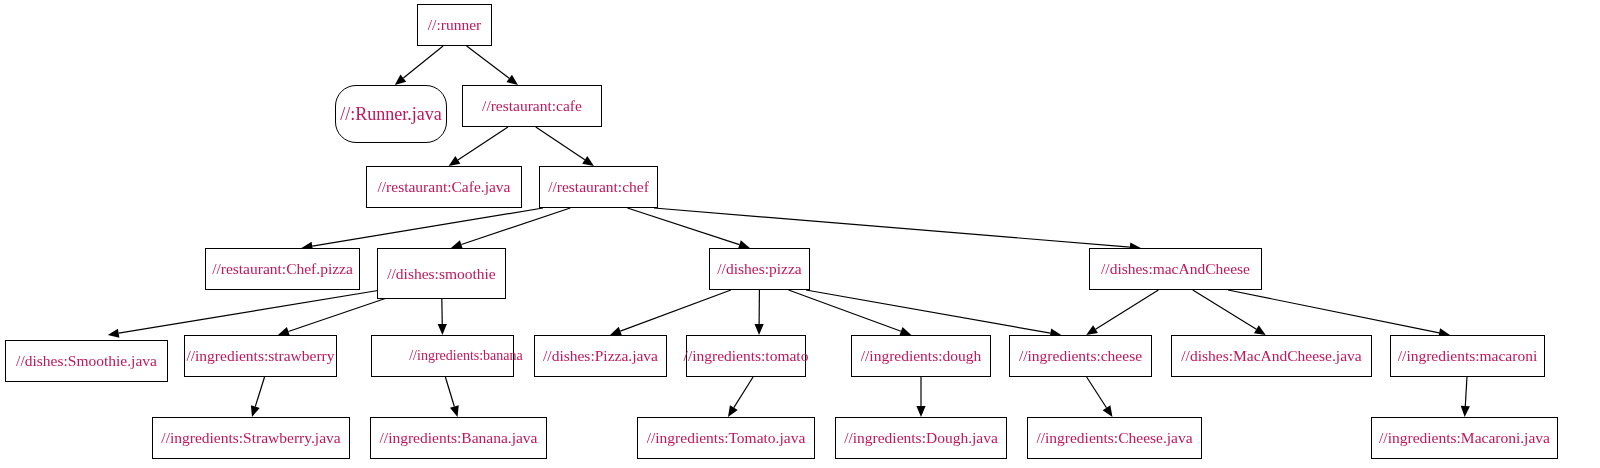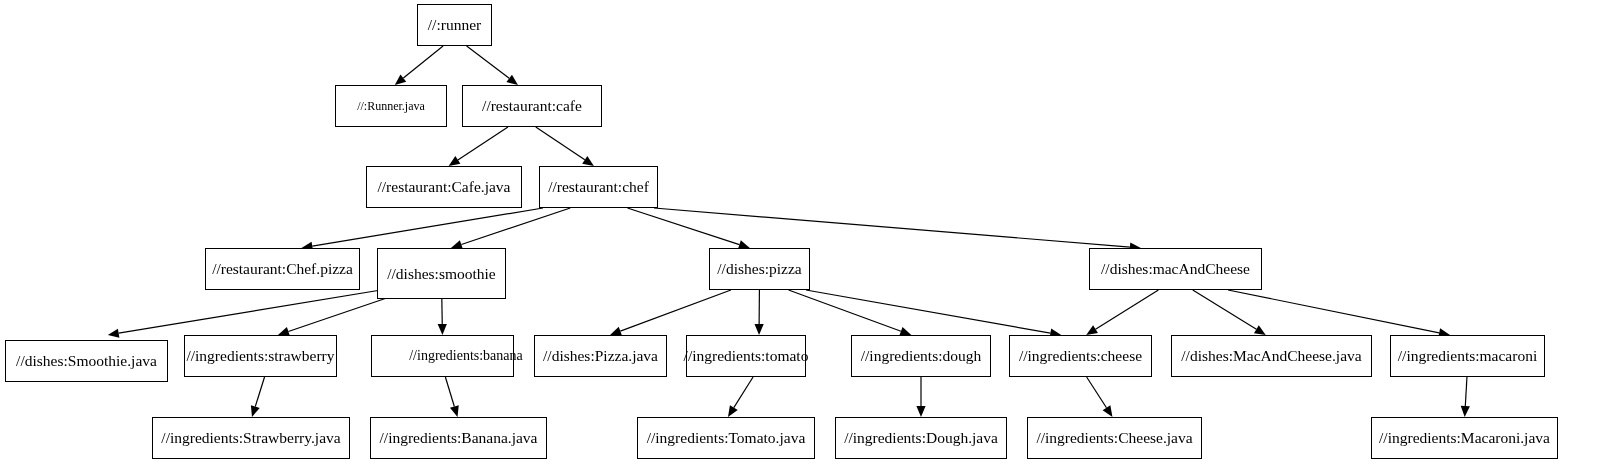--- a/index.html
+++ b/index.html
@@ -25,21 +25,21 @@
   }
   .graph-node {
     position: absolute;
     box-sizing: border-box;
     border: 1px solid #000000;
     background: #ffffff;
     display: flex;
     align-items: center;
     justify-content: center;
     font-size: 15.5px;
-    color: #000000;
+    color: #be185d;
     line-height: 1;
     white-space: nowrap;
     z-index: 2;
   }
 </style>
 </head>
 <body>
 
 <div id="graph-canvas">
   <svg id="edge-layer" viewBox="0 0 1600 468" width="1600" height="468" xmlns="http://www.w3.org/2000/svg">
@@ -135,21 +135,21 @@
         <line x1="1086.62" y1="377" x2="1106.491133600761" y2="407.76026873182803" stroke="#000000" stroke-width="1.2"></line>
         <polygon points="1112.46,417 1102.6272459795255,410.2563401351462 1110.3550212219966,405.26419732850985" fill="#000000"></polygon>
       </g>
       <g>
         <line x1="1466.96" y1="377" x2="1465.3059839137788" y2="406.01782607405573" stroke="#000000" stroke-width="1.2"></line>
         <polygon points="1464.68,417 1460.7134384538385,405.75605098283916 1469.8985293737192,406.2796011652723" fill="#000000"></polygon>
       </g>
     </svg>
   <div id="node-layer">
       <div class="graph-node" style="left: 417px; top: 4px; width: 75px; height: 42px; border-color: rgb(0, 0, 0); background: rgb(255, 255, 255); font-size: 15.5px;">//:runner</div>
-      <div class="graph-node" style="left: 335px; top: 85px; width: 112px; height: 42px; border-color: rgb(0, 0, 0); background: rgb(255, 255, 255); font-size: 12px;">//:Runner.java</div>
+      <div class="graph-node" style="left: 335px; top: 85px; width: 112px; height: 58px; border-color: rgb(0, 0, 0); background: rgb(255, 255, 255); font-size: 18px; border-radius: 21px;">//:Runner.java</div>
       <div class="graph-node" style="left: 462px; top: 85px; width: 140px; height: 42px; border-color: rgb(0, 0, 0); background: rgb(255, 255, 255); font-size: 15.5px;">//restaurant:cafe</div>
       <div class="graph-node" style="left: 366px; top: 166px; width: 156px; height: 42px; border-color: rgb(0, 0, 0); background: rgb(255, 255, 255); font-size: 15.5px;">//restaurant:Cafe.java</div>
       <div class="graph-node" style="left: 539px; top: 166px; width: 119px; height: 42px; border-color: rgb(0, 0, 0); background: rgb(255, 255, 255); font-size: 15.5px;">//restaurant:chef</div>
       <div class="graph-node" style="left: 205px; top: 248px; width: 155px; height: 42px; border-color: rgb(0, 0, 0); background: rgb(255, 255, 255); font-size: 15.5px;">//restaurant:Chef.pizza</div>
       <div class="graph-node" style="left: 377px; top: 248px; width: 129px; height: 51px; border-color: rgb(0, 0, 0); background: rgb(255, 255, 255); font-size: 15.5px;">//dishes:smoothie</div>
       <div class="graph-node" style="left: 709px; top: 248px; width: 101px; height: 42px; border-color: rgb(0, 0, 0); background: rgb(255, 255, 255); font-size: 15.5px;">//dishes:pizza</div>
       <div class="graph-node" style="left: 1089px; top: 248px; width: 173px; height: 42px; border-color: rgb(0, 0, 0); background: rgb(255, 255, 255); font-size: 15.5px;">//dishes:macAndCheese</div>
       <div class="graph-node" style="left: 5px; top: 340px; width: 163px; height: 42px; border-color: rgb(0, 0, 0); background: rgb(255, 255, 255); font-size: 15.5px;">//dishes:Smoothie.java</div>
       <div class="graph-node" style="left: 184px; top: 335px; width: 153px; height: 42px; border-color: rgb(0, 0, 0); background: rgb(255, 255, 255); font-size: 15.5px;">//ingredients:strawberry</div>
       <div class="graph-node" style="left: 371px; top: 335px; width: 143px; height: 42px; border-color: rgb(0, 0, 0); background: rgb(255, 255, 255); font-size: 14px; padding-left: 47px;">//ingredients:banana</div>

